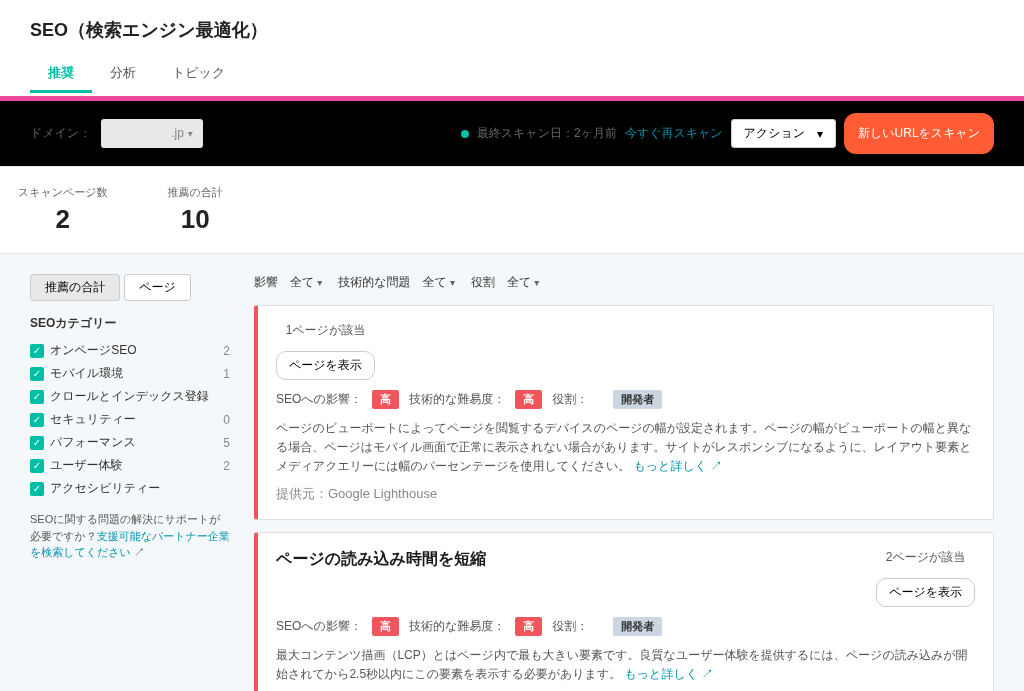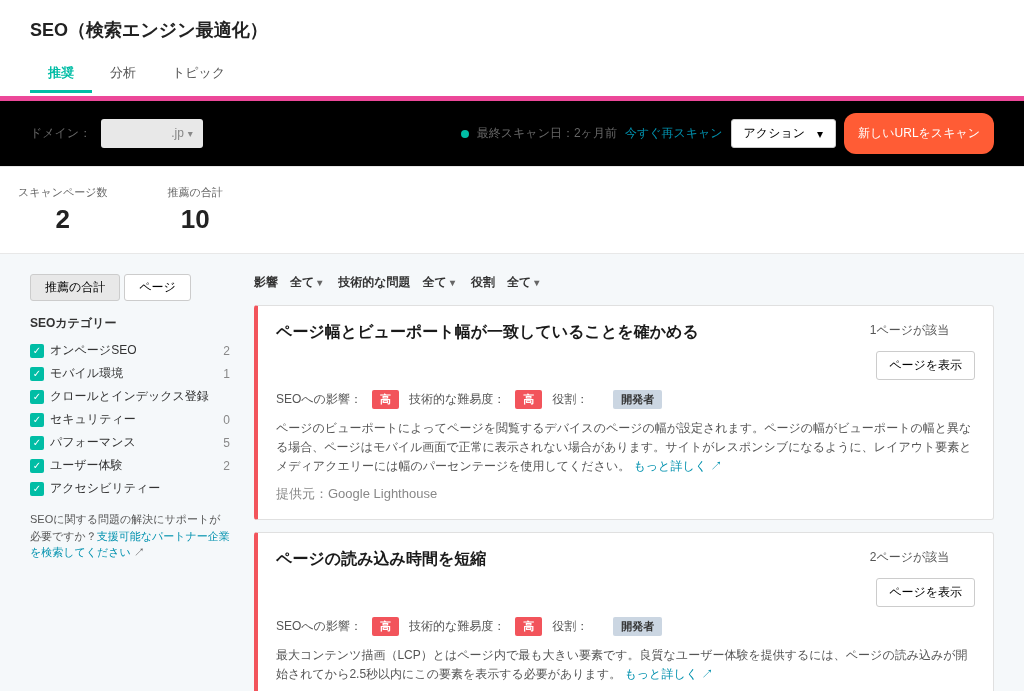--- a/index.html
+++ b/index.html
@@ -31,35 +31,35 @@
     .sidebar-title { font-size: 12px; font-weight: 700; color: #333; margin-bottom: 10px; }
     .sidebar-item { display: flex; align-items: center; gap: 6px; margin-bottom: 6px; font-size: 12px; }
     .sidebar-item .checkbox { width: 14px; height: 14px; background: #00bda5; border-radius: 2px; display: flex; align-items: center; justify-content: center; flex-shrink: 0; }
     .sidebar-item .checkbox::after { content: '✓'; color: #fff; font-size: 10px; }
     .sidebar-item .label { flex: 1; color: #333; }
     .sidebar-item .count { color: #888; margin-left: auto; }
     .partner-note { font-size: 11px; color: #555; margin-top: 14px; line-height: 1.5; }
     .partner-link { color: #0091ae; cursor: pointer; }
     .content-area { flex: 1; }
     .filter-bar { display: flex; gap: 16px; margin-bottom: 14px; align-items: center; }
-    .filter-btn { font-size: 12px; color: #333; cursor: pointer; display: flex; align-items: center; gap: 3px; background: none; border: none; font-weight: bold; }
+    .filter-btn { font-size: 12px; color: #333; cursor: pointer; display: flex; align-items: center; gap: 3px; background: none; border: none; }
     .filter-btn .arrow { font-size: 10px; color: #666; }
     .issue-card { background: #fff; border: 1px solid #e0e0e0; border-left: 4px solid #f2545b; border-radius: 3px; padding: 16px 18px; margin-bottom: 12px; }
     .issue-card-header { display: flex; justify-content: space-between; align-items: flex-start; margin-bottom: 10px; }
     .issue-title { font-size: 16px; font-weight: 700; color: #1a1a1a; }
     .issue-meta { display: flex; align-items: center; gap: 10px; margin-bottom: 10px; font-size: 12px; }
     .meta-label { color: #555; }
     .meta-badge { padding: 2px 8px; border-radius: 2px; font-size: 11px; font-weight: 600; }
     .badge-high { background: #f2545b; color: #fff; }
     .badge-dev { background: #cbd6e2; color: #333; margin-left: 15px; }
     .issue-desc { font-size: 12px; color: #555; line-height: 1.6; }
     .read-more { color: #0091ae; cursor: pointer; text-decoration: none; }
     .source-text { font-size: 13px; color: #888; margin-top: 8px; }
     .page-count-label { font-size: 12px; color: #555; text-align: right; margin-bottom: 6px; }
-    .btn-show-page { padding: 5px 12px; border: 1px solid #ccc; background: #fff; border-radius: 3px; font-size: 12px; cursor: pointer; white-space: nowrap; margin-left: 32px; }
+    .btn-show-page { padding: 5px 12px; border: 1px solid #ccc; background: #fff; border-radius: 10px; font-size: 12px; cursor: pointer; white-space: nowrap; }
     .issue-right { display: flex; flex-direction: column; align-items: center; gap: 6px; flex-shrink: 0; }
   </style>
 </head>
 <body>
 
 <div class="page-wrapper">
 
   <div class="header">
     <div class="page-title">SEO（検索エンジン最適化）</div>
     <div class="tabs">
@@ -160,21 +160,20 @@
           <span class="arrow">▾</span>
         </button>
         <button class="filter-btn">
           <span>役割　全て</span>
           <span class="arrow">▾</span>
         </button>
       </div>
 
       <div class="issue-card">
         <div class="issue-card-header">
-          <div class="issue-title">ページ幅とビューポート幅が一致していることを確かめる</div>
           <div class="issue-right">
             <div class="page-count-label">1ページが該当</div>
             <button class="btn-show-page">ページを表示</button>
           </div>
         </div>
         <div class="issue-meta">
           <span class="meta-label">SEOへの影響：</span>
           <span class="meta-badge badge-high">高</span>
           <span class="meta-label">技術的な難易度：</span>
           <span class="meta-badge badge-high">高</span>

